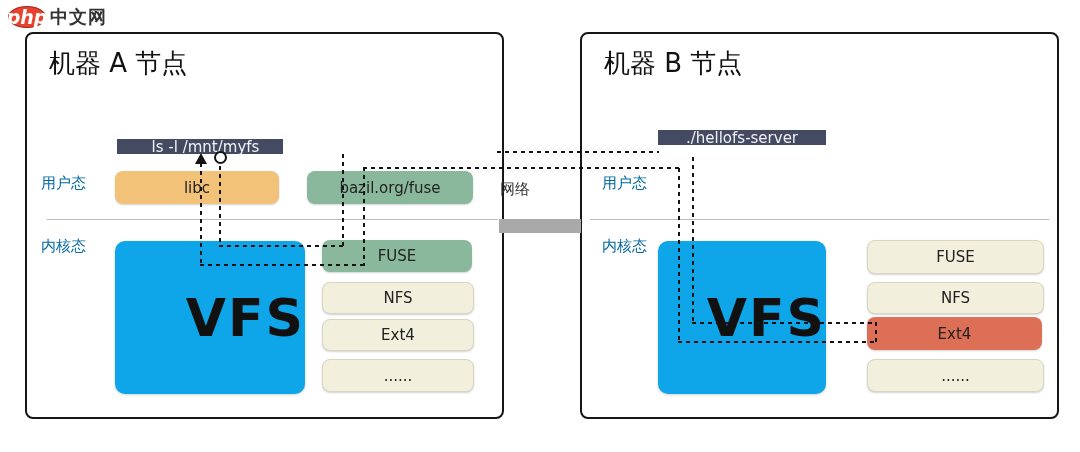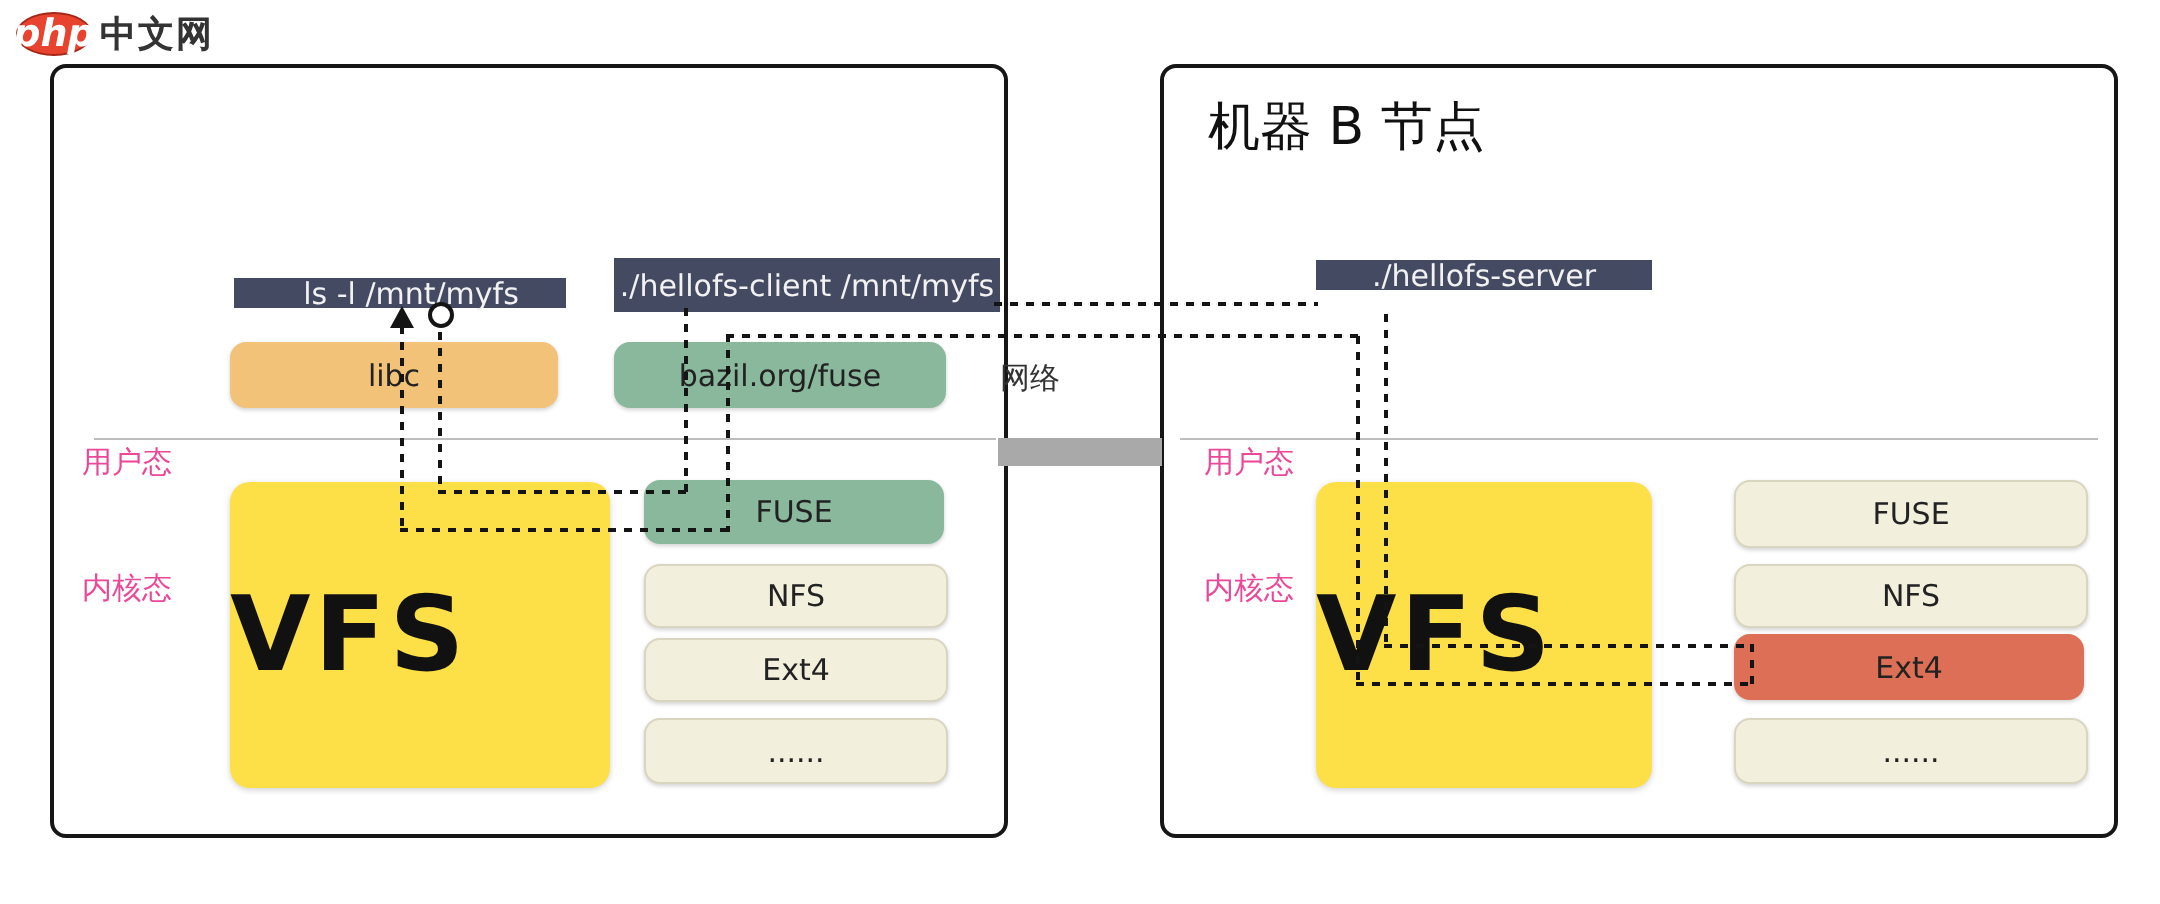--- a/index.html
+++ b/index.html
@@ -24,25 +24,25 @@
           display:flex;align-items:center;justify-content:center;}
 
   
   .pill{position:absolute;border-radius:8px;display:flex;align-items:center;justify-content:center;
         font-size:15px;color:#222;z-index:2;box-shadow:0 1px 2px rgba(0,0,0,.18);}
   .orange{background:#f2c279;}
   .green{background:#8ab89d;}
   .beige{background:#f2efdd;border:1px solid #d9d5be;}
   .red{background:#dc6f55;}
 
-  .layer-label{position:absolute;font-size:15px;color:#ec4899;z-index:2;margin-top:48px;}
+  .layer-label{position:absolute;font-size:15px;color:#0369a1;z-index:2;}
   .divider{position:absolute;height:1px;background:#bdbdbd;z-index:2;}
 
-  .vfs-box{position:absolute;background:#fde047;border-radius:10px;z-index:2;
-           display:flex;align-items:center;justify-content:flex-start;box-shadow:0 1px 3px rgba(0,0,0,.18);}
+  .vfs-box{position:absolute;background:#0ea5e9;border-radius:10px;z-index:2;
+           display:flex;align-items:center;justify-content:flex-end;box-shadow:0 1px 3px rgba(0,0,0,.18);}
   .vfs-text{font-size:52px;font-weight:bold;letter-spacing:2px;color:#111;}
 
   
   .net-label{position:absolute;left:500px;top:180px;width:48px;text-align:left;
              font-size:15px;color:#333;z-index:2;}
   .net-bar{position:absolute;left:499px;top:219px;width:82px;height:14px;background:#a9a9a9;z-index:4;}
 
   
   .dh{position:absolute;height:2px;z-index:6;
       background-image:repeating-linear-gradient(to right,#141414 0 4px,transparent 4px 8px);}
@@ -59,23 +59,23 @@
 <body>
 
 <div class="canvas">
 
   <div class="logo">
     <span class="logo-badge">php</span>
     <span class="logo-text">中文网</span>
   </div>
 
   <div class="machine machine-a">
+    <div class="machine-title">机器 A 节点</div>
 
     <div class="banner" style="left:90px;top:105px;width:155px;height:15px;padding-left:11px;">ls -l /mnt/myfs</div>
-    <div class="banner" style="left:280px;top:95px;width:193px;height:27px;">./hellofs-client /mnt/myfs</div>
 
     <div class="layer-label" style="left:14px;top:140px;">用户态</div>
 
     <div class="pill orange" style="left:88px;top:137px;width:164px;height:33px;">libc</div>
     <div class="pill green" style="left:280px;top:137px;width:166px;height:33px;">bazil.org/fuse</div>
 
     <div class="divider" style="left:20px;right:4px;top:185px;"></div>
 
     <div class="layer-label" style="left:14px;top:203px;">内核态</div>
 

